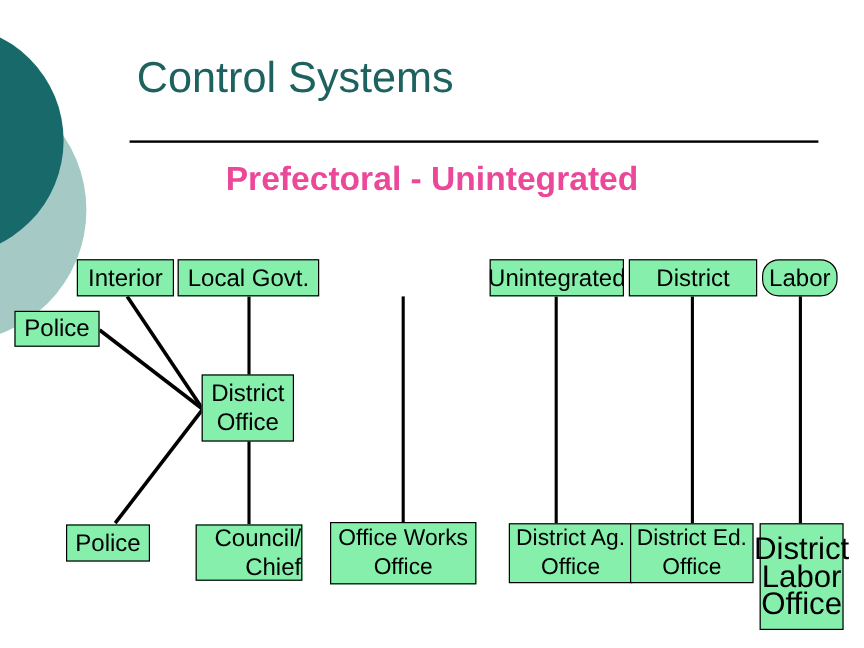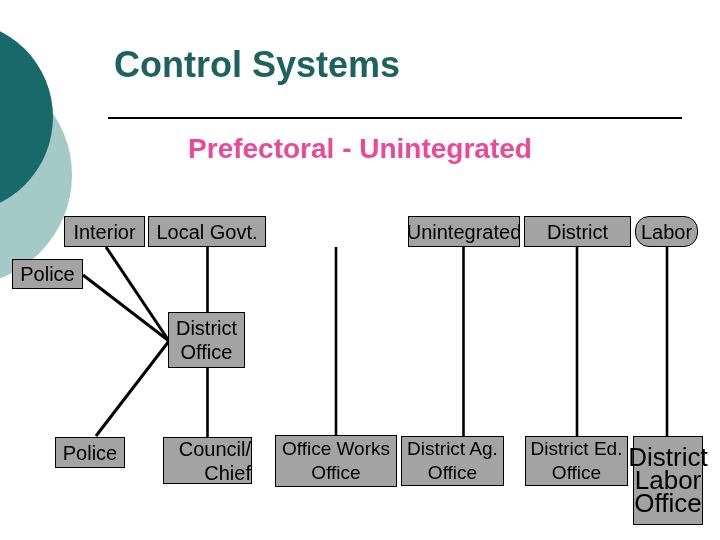--- a/index.html
+++ b/index.html
@@ -7,50 +7,50 @@
     position:relative;width:720px;height:540px;background:#fff;overflow:hidden;
     font-family:"Liberation Sans",sans-serif;color:#000;
   }
   
   .circle{position:absolute;border-radius:50%;}
   .circle.light{left:-148px;top:65px;width:220px;height:220px;background:var(--circle-light-teal,#A5C9C5);z-index:0;}
   .circle.dark{left:-139px;top:21px;width:192px;height:192px;background:var(--circle-dark-teal,#17696A);z-index:1;}
   
   .title{
     position:absolute;left:114px;top:44px;margin:0;z-index:2;
-    font-size:36px;font-weight:700;line-height:42px;color:var(--title-teal,#1E6260);
+    font-size:36px;font-weight:400;line-height:42px;color:var(--title-teal,#1E6260);
     letter-spacing:0px;white-space:nowrap;
   }
   .rule{position:absolute;left:108px;top:117px;width:574px;height:1.5px;background:#000;z-index:2;}
   .subtitle{
     position:absolute;left:0;top:134px;width:720px;margin:0;z-index:2;
     text-align:center;font-size:28px;font-weight:bold;line-height:30px;color:#ec4899;
   }
   
   svg.connectors{position:absolute;left:0;top:0;z-index:3;}
   svg.connectors line{stroke:#000;}
   
   .box{
-    position:absolute;z-index:4;background:#a3a3a3;border:1.5px solid #000;
+    position:absolute;z-index:4;background:#86efac;border:1.5px solid #000;
     display:flex;align-items:center;justify-content:center;text-align:center;
     font-size:20px;line-height:24px;box-sizing:border-box;
   }
   .nowrap{white-space:nowrap;}
   .b-interior   {left:64px; top:216px;width:81px; height:31px;}
   .b-localgovt  {left:148px;top:216px;width:118px;height:31px;}
   .b-publicworks{left:270px;top:216px;width:131px;height:31px;}
   .b-agriculture{left:408px;top:216px;width:112px;height:31px;}
   .b-education  {left:524px;top:216px;width:107px;height:31px;}
   .b-labor      {left:635px;top:216px;width:63px; height:31px;border-radius:14px;}
   .b-police-upper{left:12px;top:259px;width:71px;height:30px;}
   .b-district-office{left:168px;top:312px;width:77px;height:56px;}
   .b-police-lower{left:55px;top:437px;width:70px;height:31px;}
   .b-council{left:163px;top:437px;width:89px;height:47px;text-align:right;}
   .b-pw-office{left:275px;top:435px;width:122px;height:52px;font-size:19px;}
-  .b-ag-office{left:401px;top:436px;width:103px;height:50px;font-size:19px;}
+  .b-ag-office{left:424px;top:436px;width:103px;height:50px;font-size:19px;}
   .b-ed-office{left:525px;top:436px;width:103px;height:50px;font-size:19px;}
   .b-labor-office{left:633px;top:436px;width:70px;height:89px;font-size:26px;line-height:23px;}
 </style>
 </head>
 <body>
 
 <div class="slide">
 
   <div class="circle light"></div>
   <div class="circle dark"></div>

